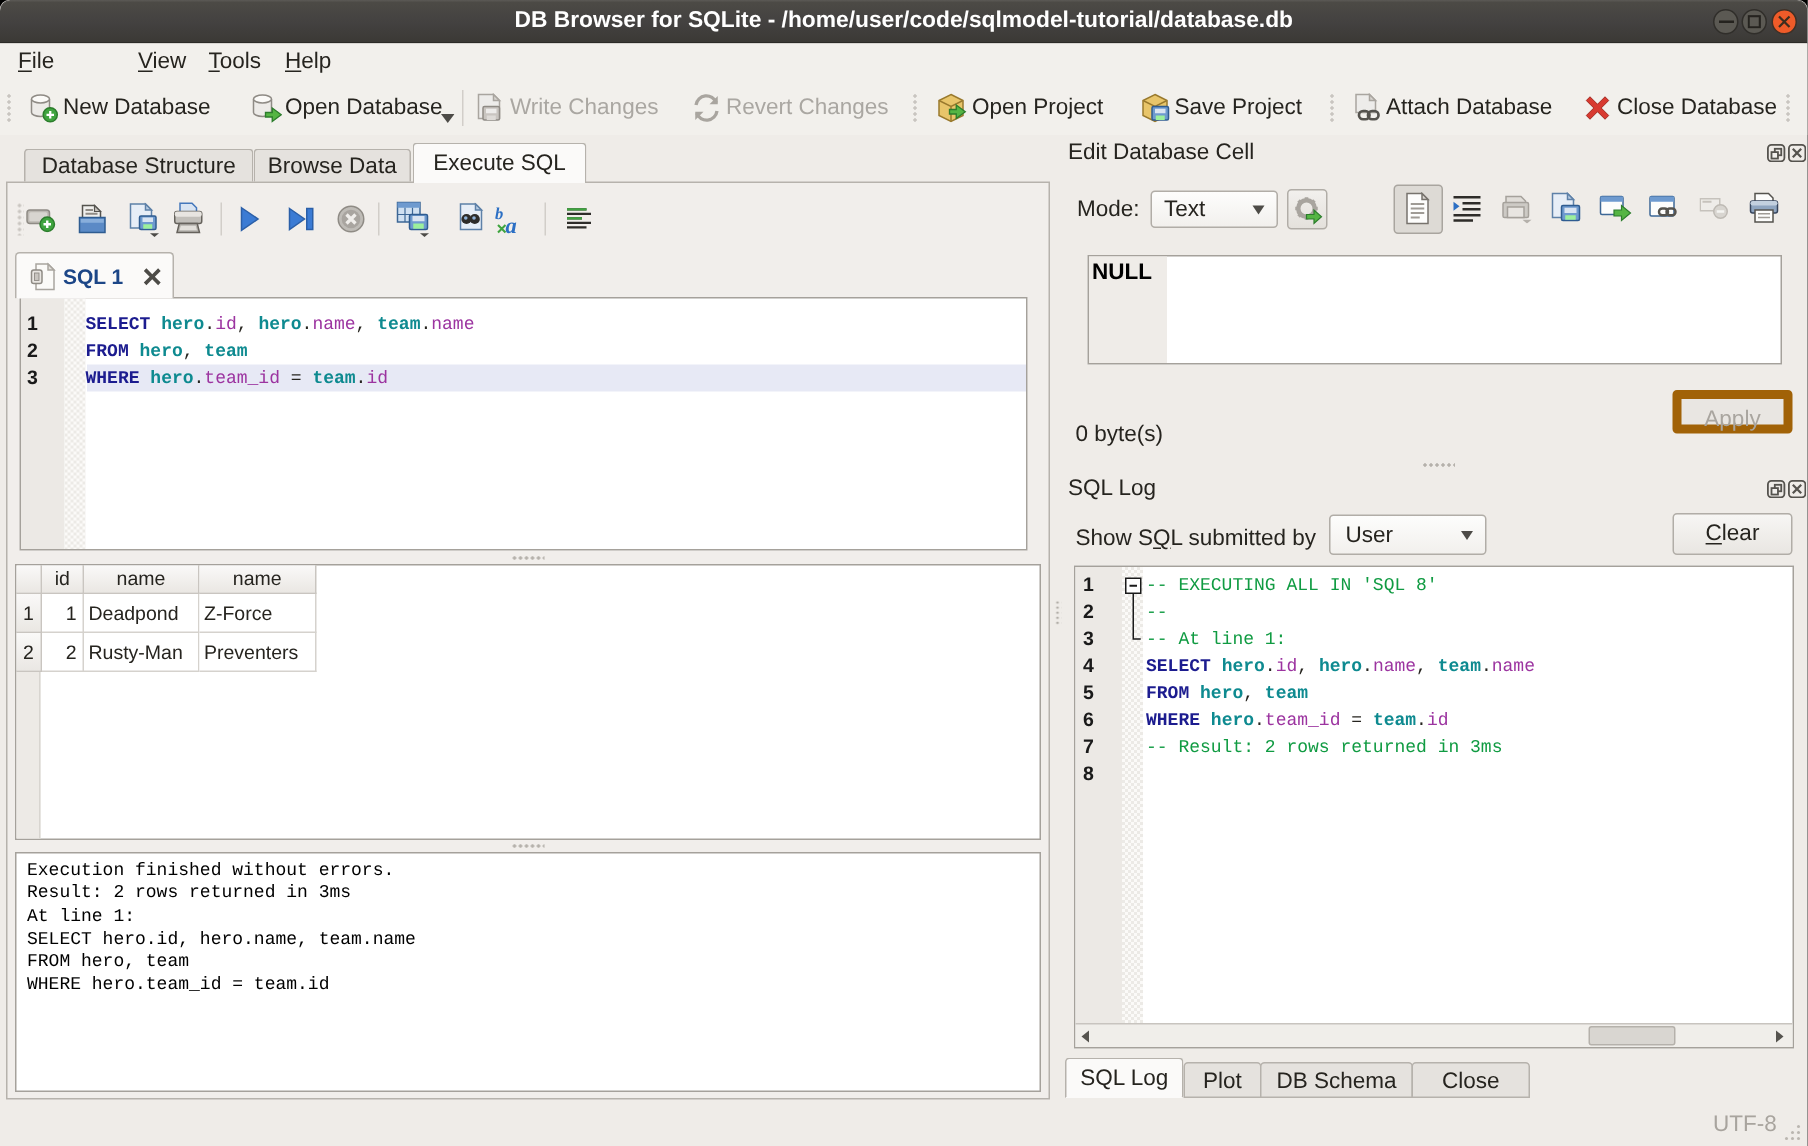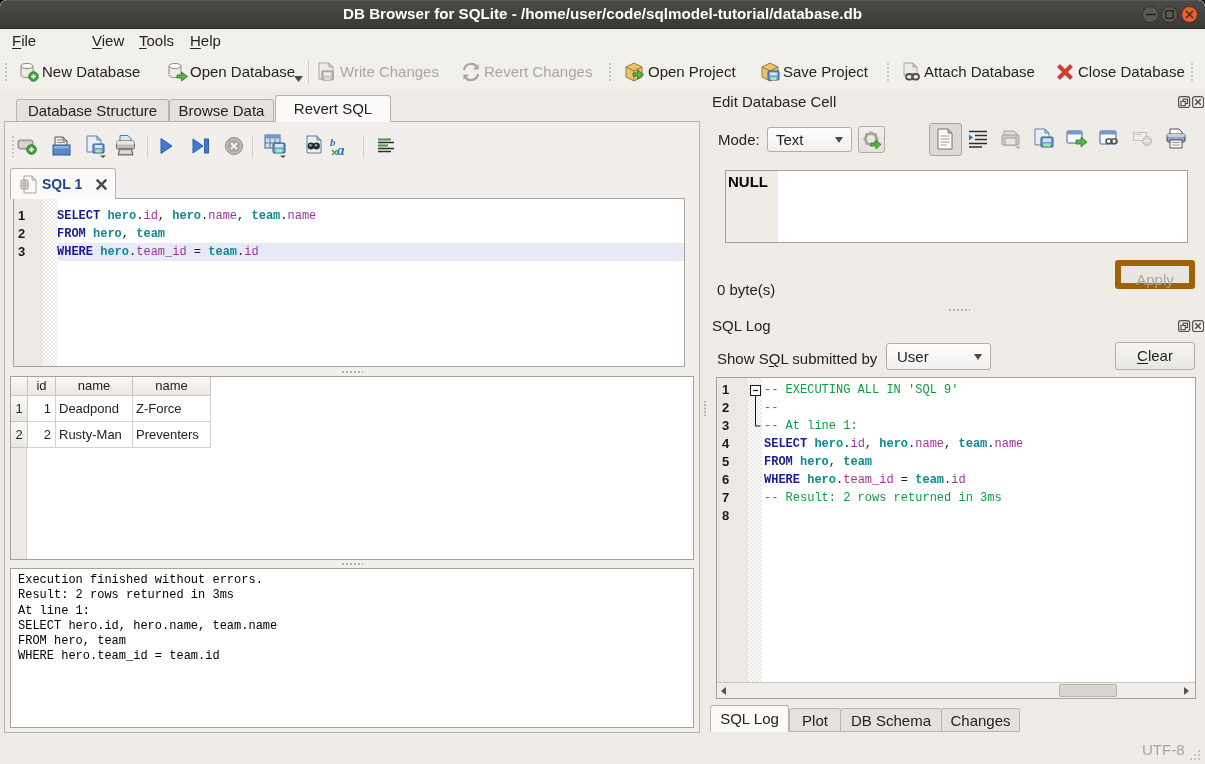--- a/index.html
+++ b/index.html
@@ -207,21 +207,21 @@
     <div class="tbhandle" style="left:608px;"></div>
     <span class="tbitem" style="left:648px;">Open Project</span>
     <span class="tbitem" style="left:783px;">Save Project</span>
     <div class="tbhandle" style="left:886px;"></div>
     <div class="tbhandle" style="left:1190px;"></div>
     <span class="tbitem" style="left:924px;">Attach Database</span>
     <span class="tbitem" style="left:1078px;">Close Database</span>
   </div>
   <div class="tab" style="left:5px; width:153px;">Database Structure</div>
   <div class="tab" style="left:158px; width:105px;">Browse Data</div>
-  <div class="tab" id="tabactive" style="left:264px; width:116px;">Revert SQL</div>
+  <div class="tab" id="tabactive" style="left:264px; width:116px;">Execute SQL</div>
   <div id="tabpage"></div>
 
   <div style="position:absolute;left:11px;top:135px;width:5px;height:22px;background-image:radial-gradient(#C9C5C0 1px, transparent 1.2px);background-size:4px 4px;"></div>
   <div style="position:absolute;left:703px;top:400px;width:5px;height:17px;background-image:radial-gradient(#B2AEA8 0.9px, transparent 1.1px);background-size:4px 3.4px;"></div>
 
   <svg class="icon" style="left:17px;top:138px;" width="21" height="17" viewBox="0 0 21 17">
     <rect x="1" y="2" width="15" height="9" rx="2" fill="#BDB9B3" stroke="#8F8B85"></rect>
     <rect x="2.5" y="3.5" width="12" height="6" rx="1" fill="#D8D5D0"></rect>
     <circle cx="14.5" cy="11.5" r="4.8" fill="#3FA43F" stroke="#2C7D2C"></circle>
     <path d="M14.5 9 v5 M12 11.5 h5" stroke="#fff" stroke-width="1.6"></path>
@@ -434,21 +434,21 @@
   </svg>
   <div class="dockttl" style="left:717px; top:350px;">Show S<span class="mn">Q</span>L submitted by</div>
   <div id="usersel">User<div class="cmbarrow" style="left:87px; top:10px;"></div></div>
   <div id="clearbtn"><span class="mn">C</span>lear</div>
 
   <div id="sqllog">
     <div style="position:absolute;left:0;top:0;width:31px;height:304px;background:#ECE9E5;"></div>
     <div class="hatch"></div>
     <div class="edline" style="top:3px;">
         <span class="num">1</span>
-        <span class="code"><span class="cmt">-- EXECUTING ALL IN 'SQL 9'</span></span>
+        <span class="code"><span class="cmt">-- EXECUTING ALL IN 'SQL 8'</span></span>
       </div>
     <div class="edline" style="top:21px;">
         <span class="num">2</span>
         <span class="code"><span class="cmt">--</span></span>
       </div>
     <div class="edline" style="top:39px;">
         <span class="num">3</span>
         <span class="code"><span class="cmt">-- At line 1:</span></span>
       </div>
     <div class="edline" style="top:57px;">
@@ -478,21 +478,21 @@
     </svg>
     <div id="hscroll">
       <div class="sbarrow" style="left:4px; border-right:5px solid #55534E;"></div>
       <div class="thumb"></div>
       <div class="sbarrow" style="left:467px; border-left:5px solid #55534E;"></div>
     </div>
   </div>
 
   <div class="btab" style="left:789px; width:52px;">Plot</div>
   <div class="btab" style="left:840px; width:102px;">DB Schema</div>
-  <div class="btab" style="left:941px; width:79px;">Changes</div>
+  <div class="btab" style="left:941px; width:79px;">Close</div>
   <div class="btab" id="btabactive" style="left:710px; width:79px;">SQL Log</div>
   <div id="utf8">UTF-8</div>
   <svg class="abs" style="left:1188px;top:748px;" width="14" height="14" viewBox="0 0 14 14">
     <g fill="#BAB6B0">
         <circle cx="11" cy="3" r="1"></circle>
         <circle cx="7" cy="7" r="1"></circle>
         <circle cx="11" cy="7" r="1"></circle>
         <circle cx="3" cy="11" r="1"></circle>
         <circle cx="7" cy="11" r="1"></circle>
         <circle cx="11" cy="11" r="1"></circle>

